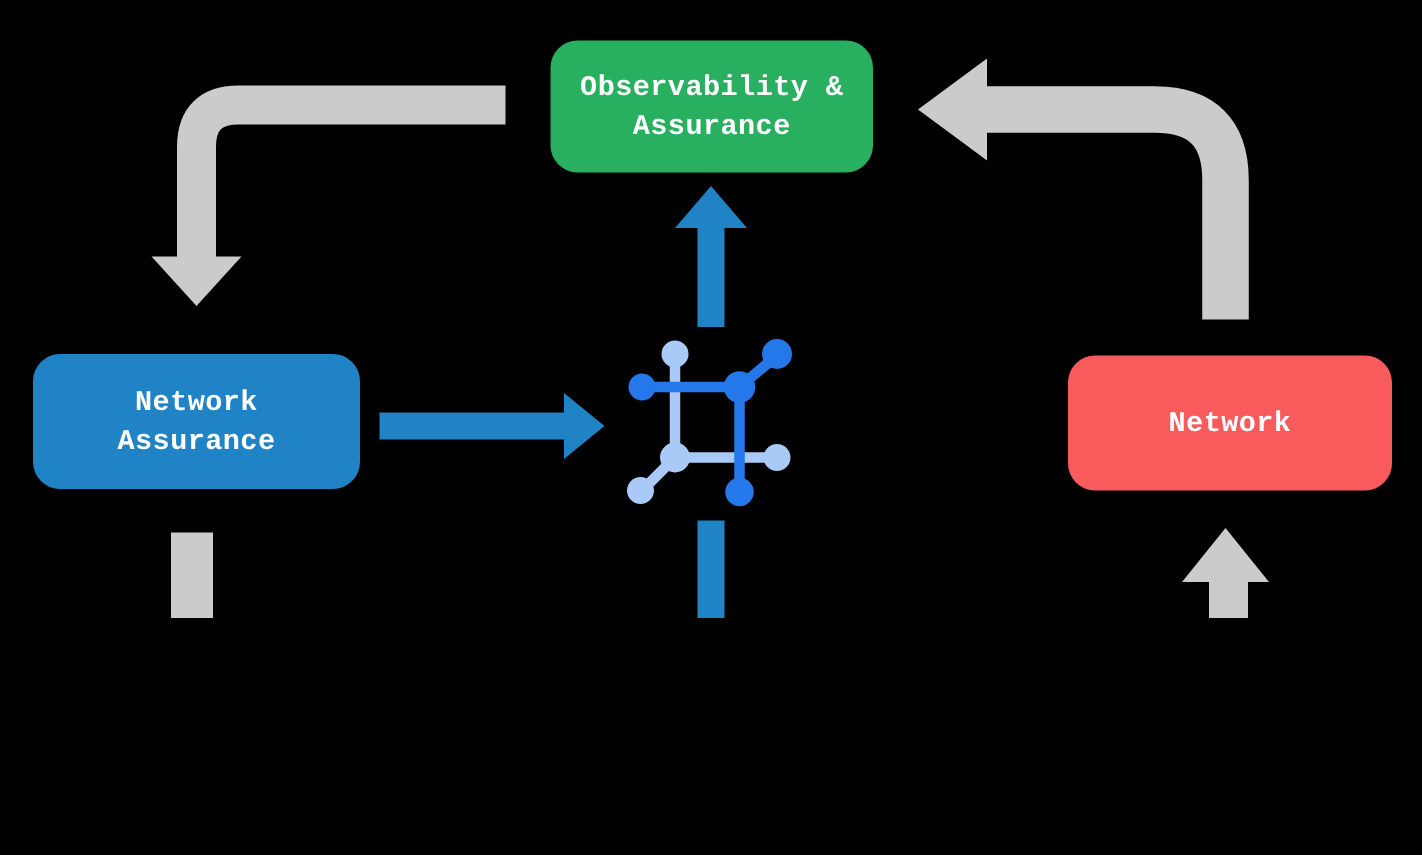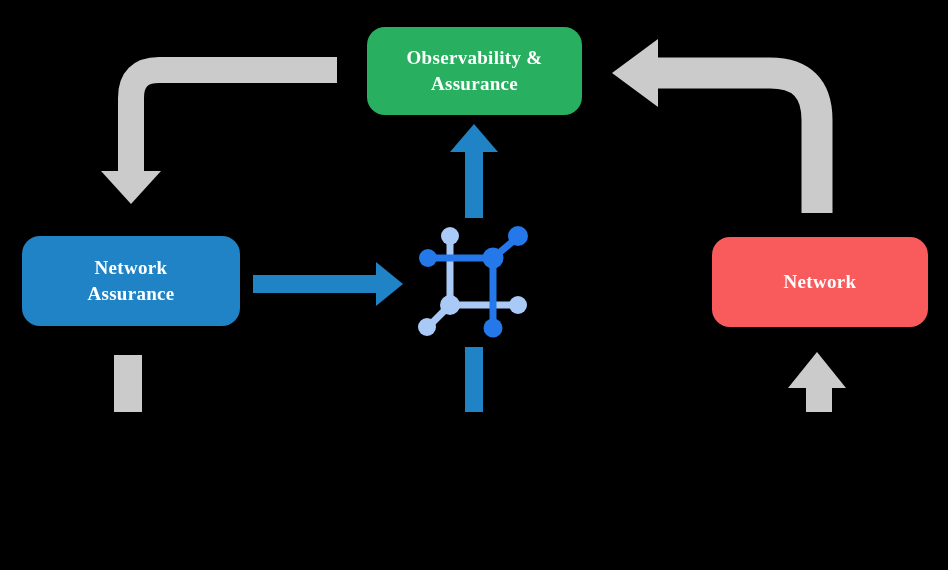--- a/index.html
+++ b/index.html
@@ -6,21 +6,21 @@
     margin: 0;
     padding: 0;
     background: #000000;
   }
   .canvas {
     position: relative;
     width: 948px;
     height: 412px;
     background: #000000;
     overflow: hidden;
-    font-family: Liberation Serif, serif;
+    font-family: Liberation Mono, monospace;
     border-radius: 18px;
   }
   .arrows-layer {
     position: absolute;
     left: 0; top: 0;
     width: 948px; height: 570px;
   }
   .node {
     position: absolute;
     display: flex;

